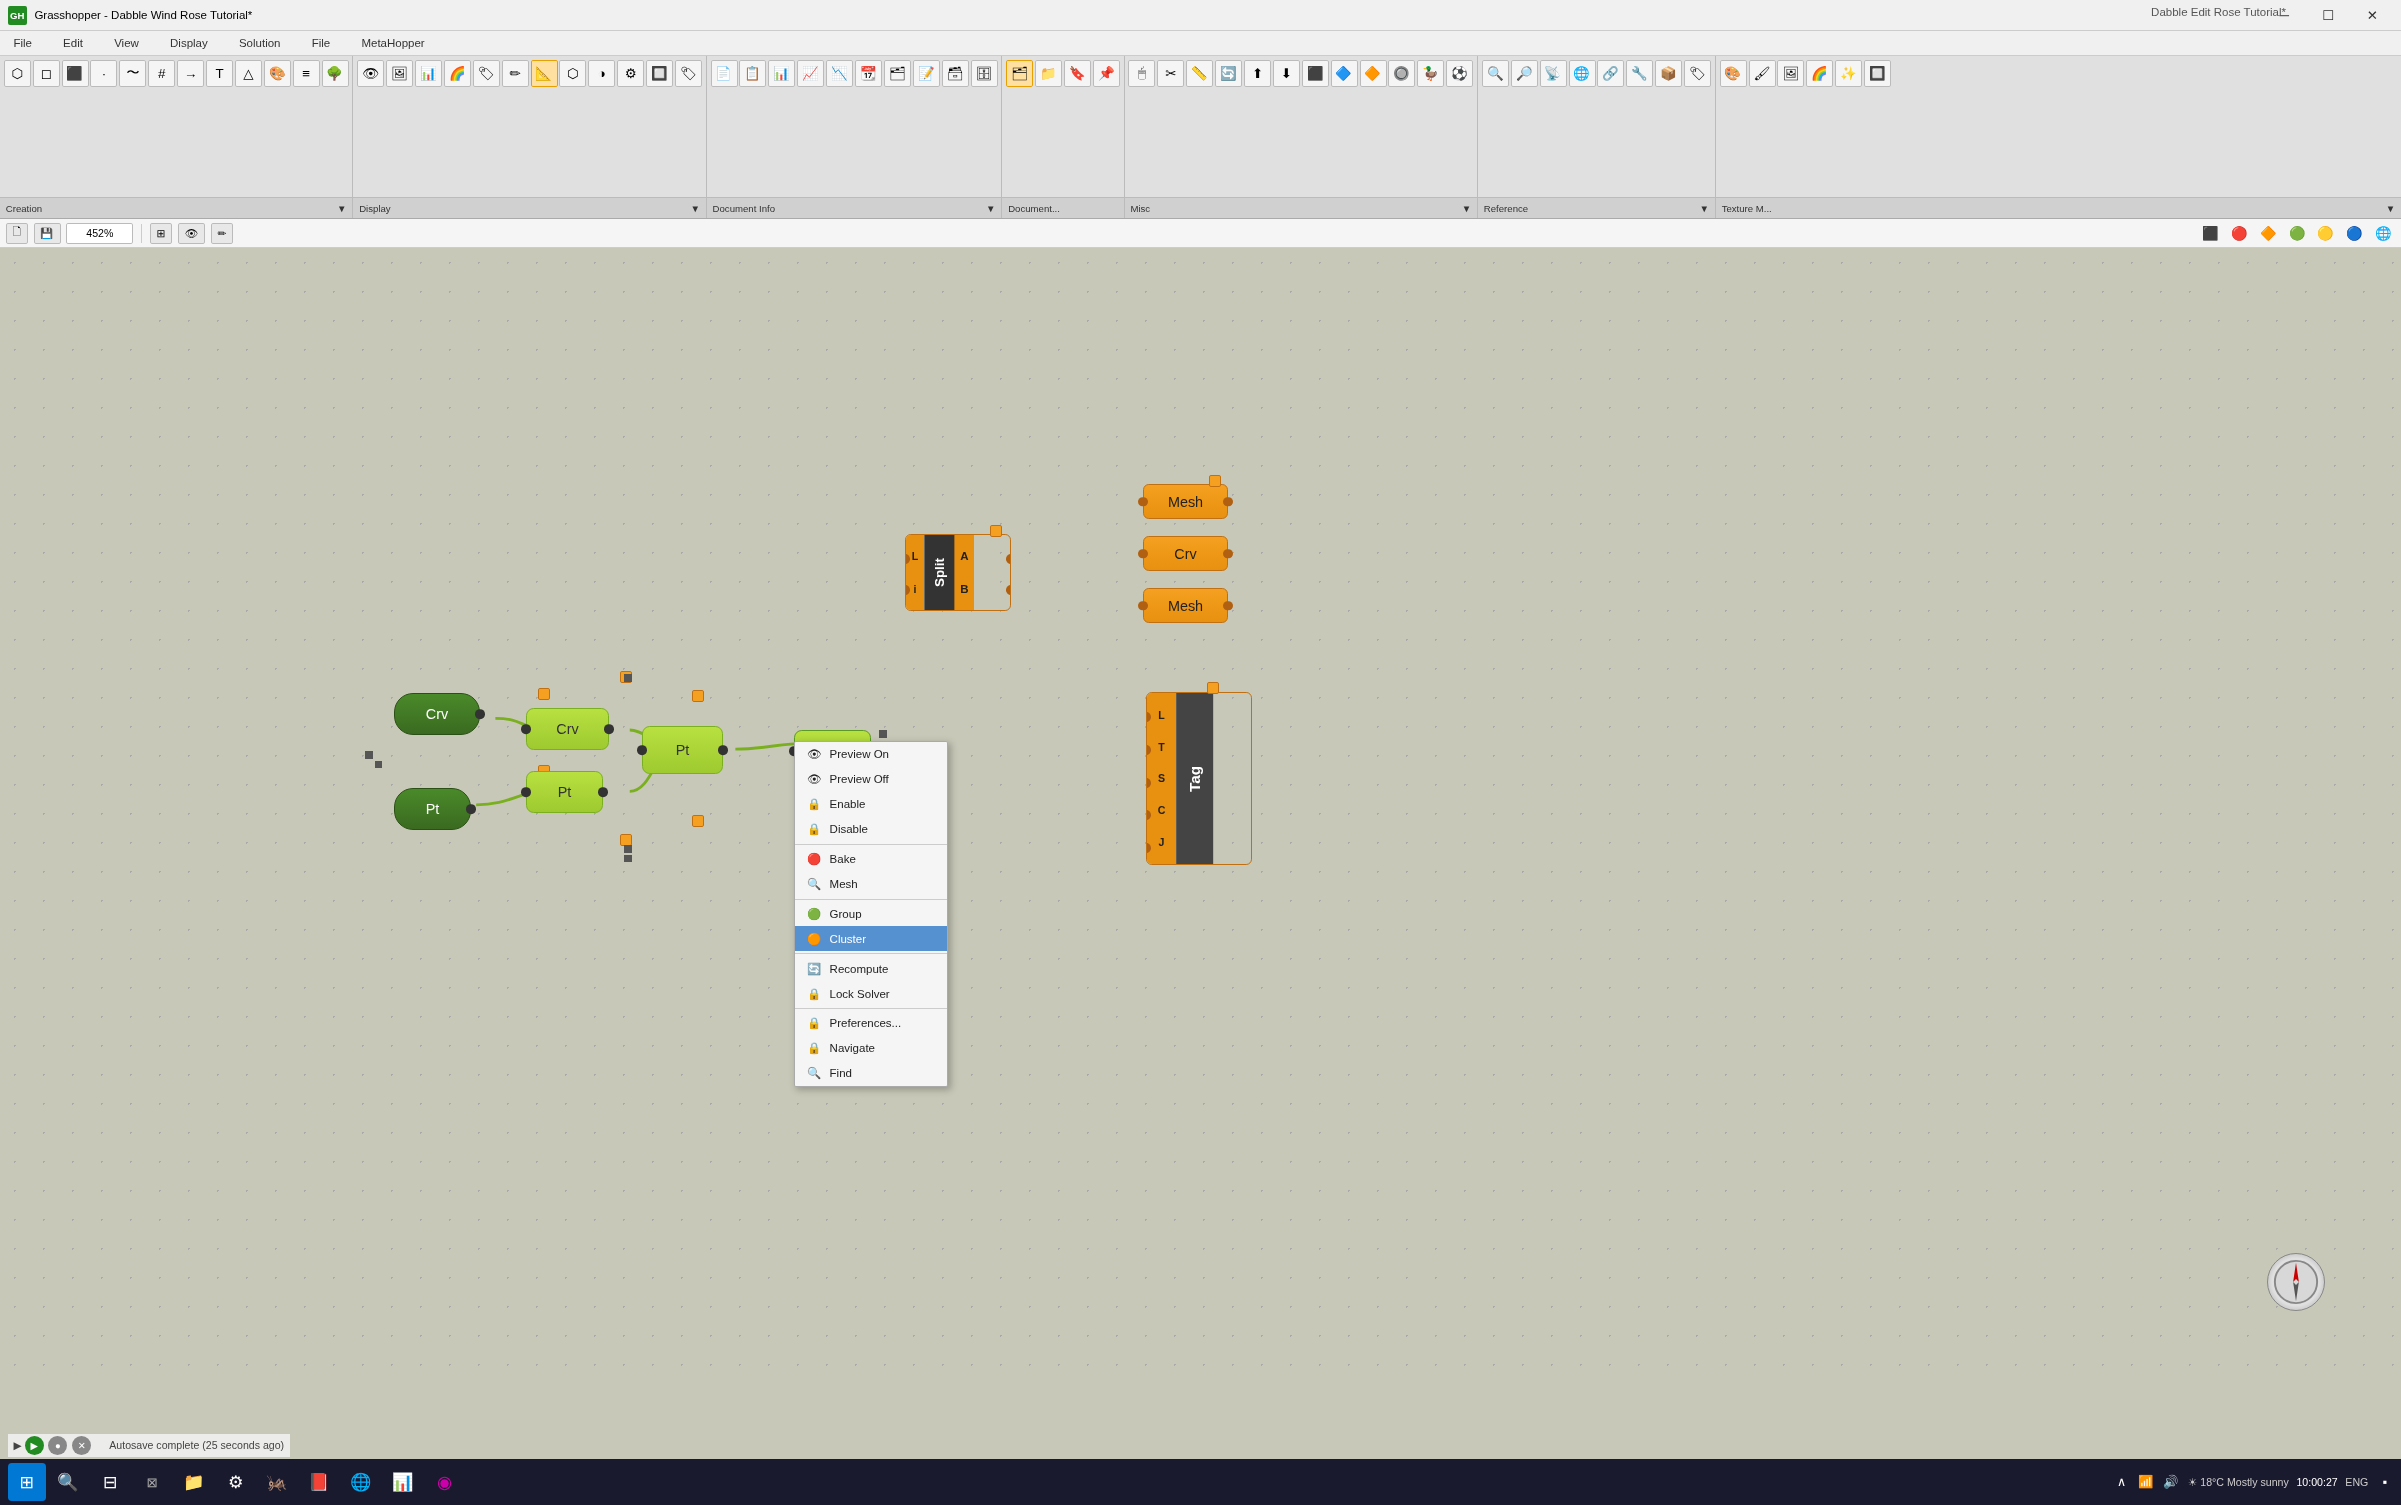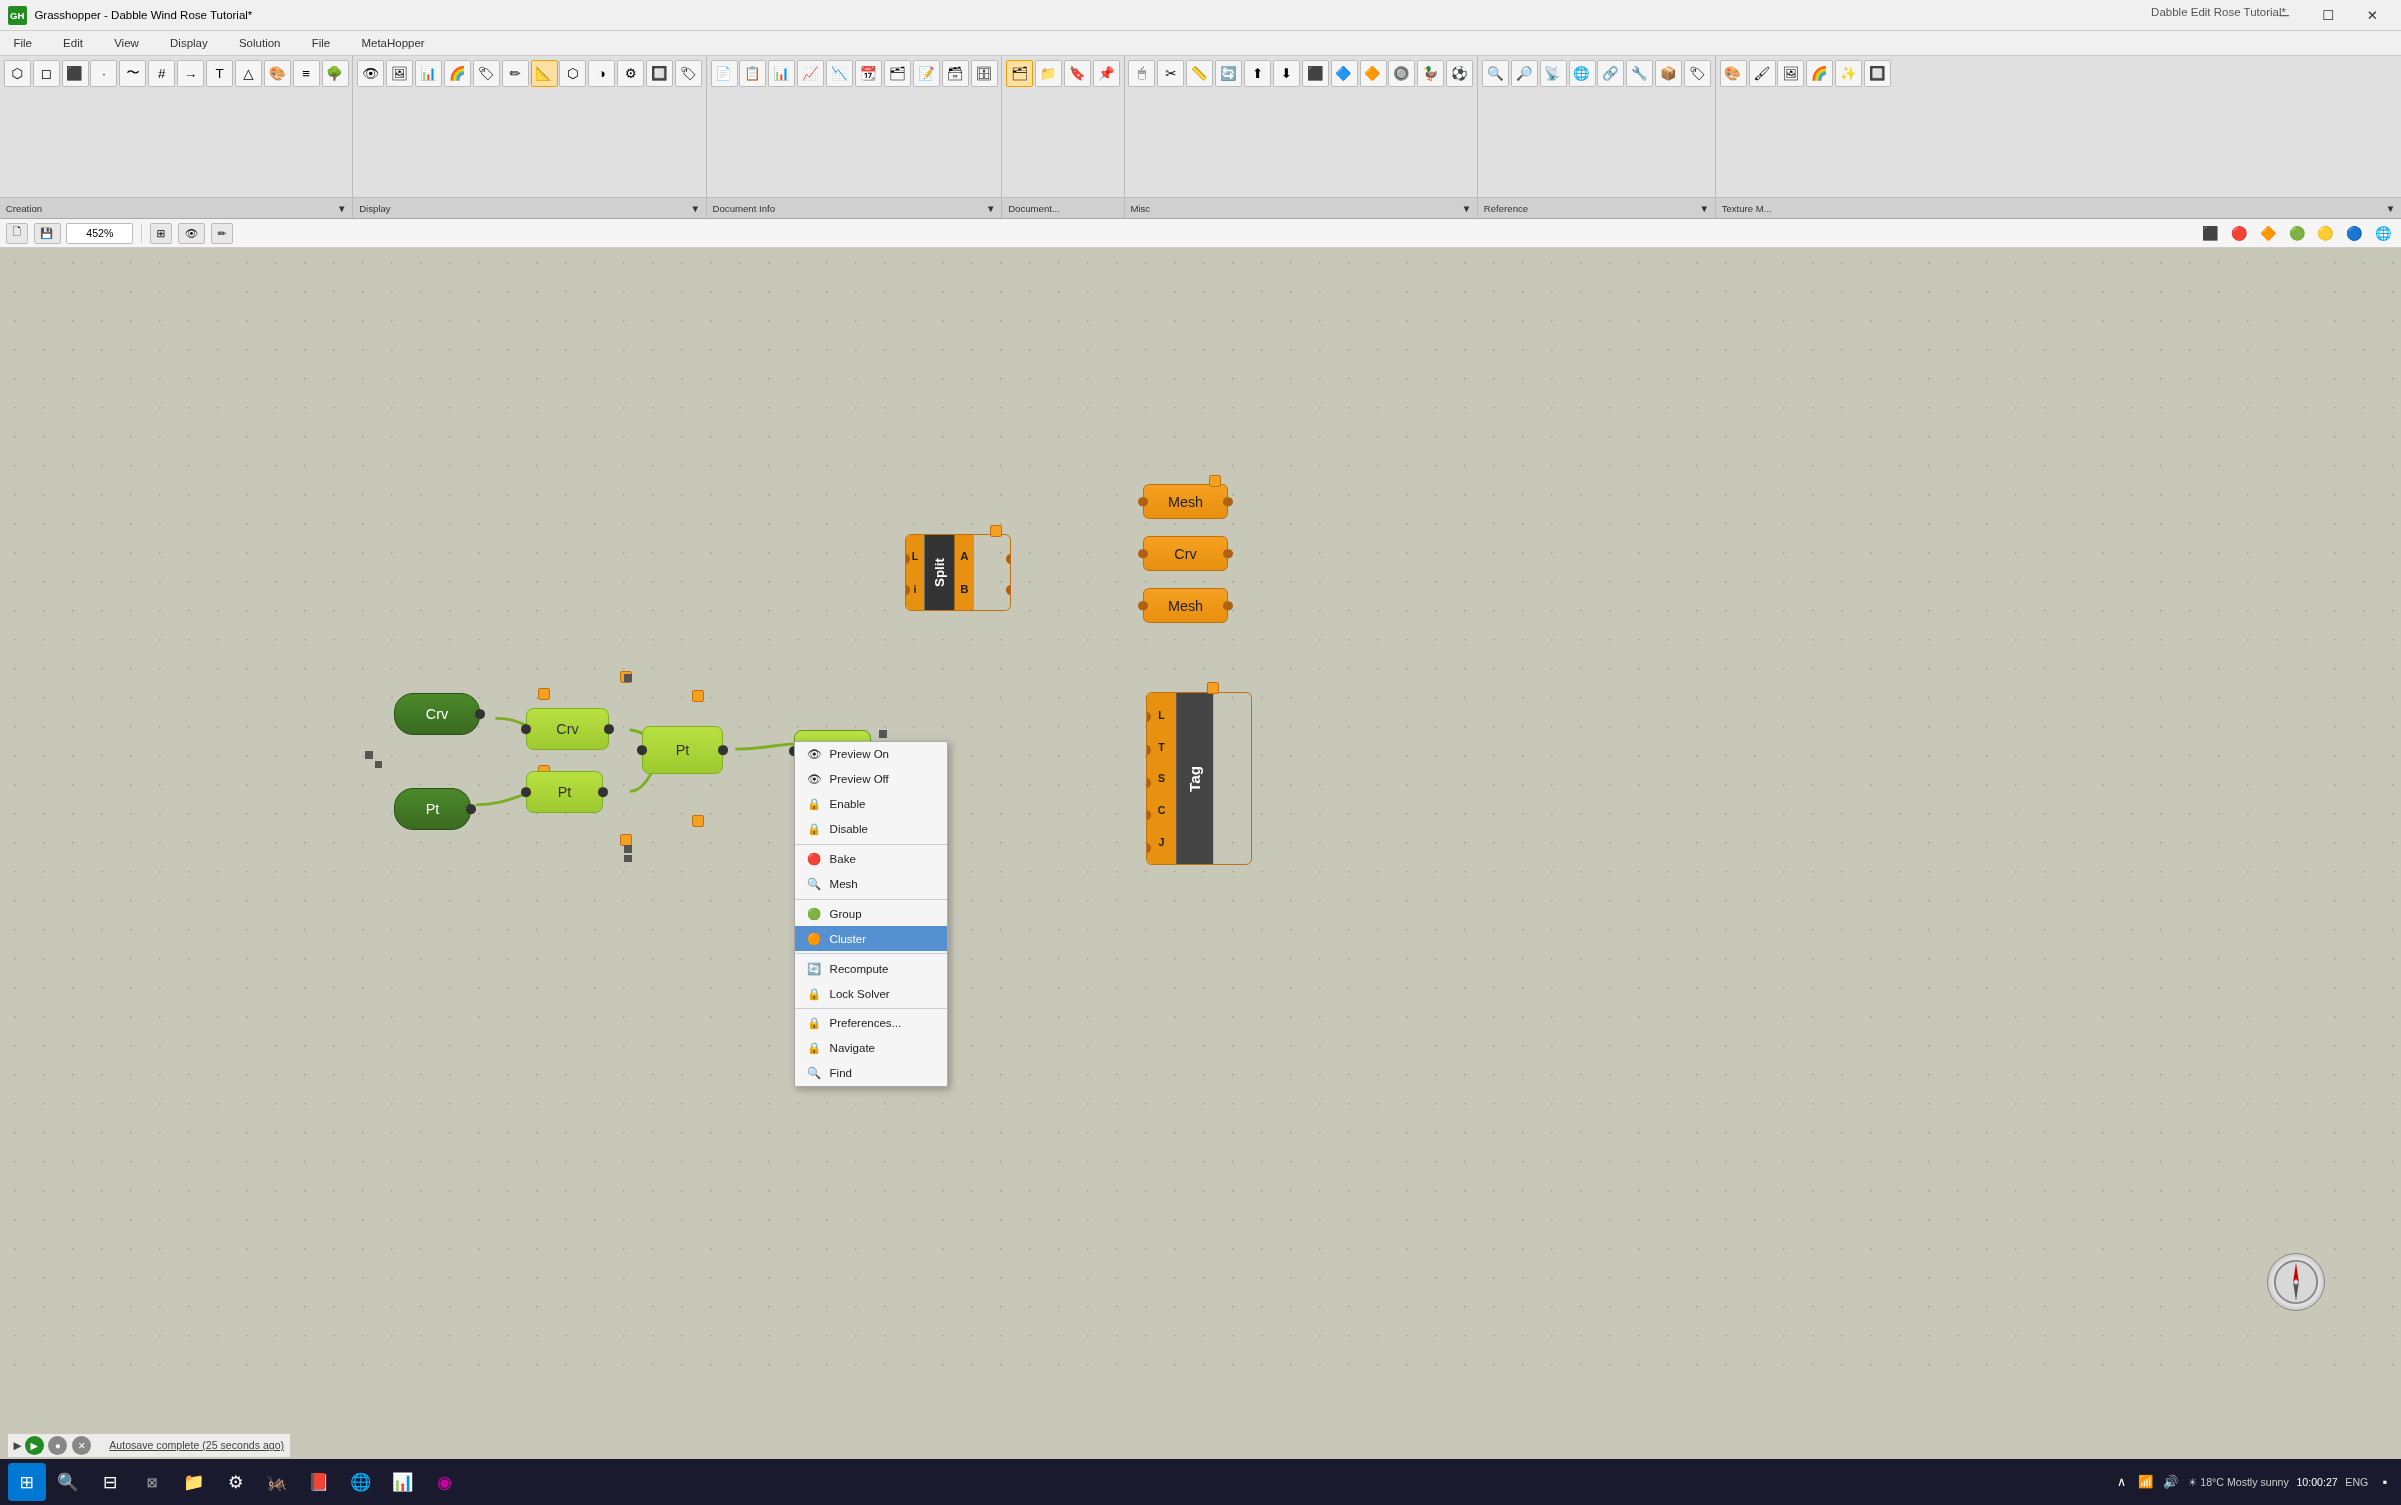--- a/index.html
+++ b/index.html
@@ -547,21 +547,21 @@
     </svg>
   </div>
 
 </div>
 
 <div id="autosave">
   <span>▶</span>
   <span style="display:inline-block; width:19px; height:19px; background:#228b22; border-radius:50%; color:white; text-align:center; line-height:19px; font-size:9.6px;">▶</span>
   <span style="display:inline-block; width:19px; height:19px; background:#888; border-radius:50%; color:white; text-align:center; line-height:19px; font-size:9.6px; margin:0 1.9px;">●</span>
   <span style="display:inline-block; width:19px; height:19px; background:#888; border-radius:50%; color:white; text-align:center; line-height:19px; font-size:9.6px;">✕</span>
-  <span style="margin-left:15px;text-decoration:underline;">Autosave complete (25 seconds ago)</span>
+  <span style="margin-left:15px;">Autosave complete (25 seconds ago)</span>
 </div>
 
 <div id="taskbar">
   <div class="taskbar-btn" id="taskbar-start">⊞</div>
   <div class="taskbar-btn">🔍</div>
   <div class="taskbar-btn">⊟</div>
   <div class="taskbar-btn" style="font-size:13.4px; color:#aaa;">⊠</div>
   <div class="taskbar-btn">📁</div>
   <div class="taskbar-btn">⚙</div>
   <div class="taskbar-btn" style="color:#88c040;">🦗</div>

